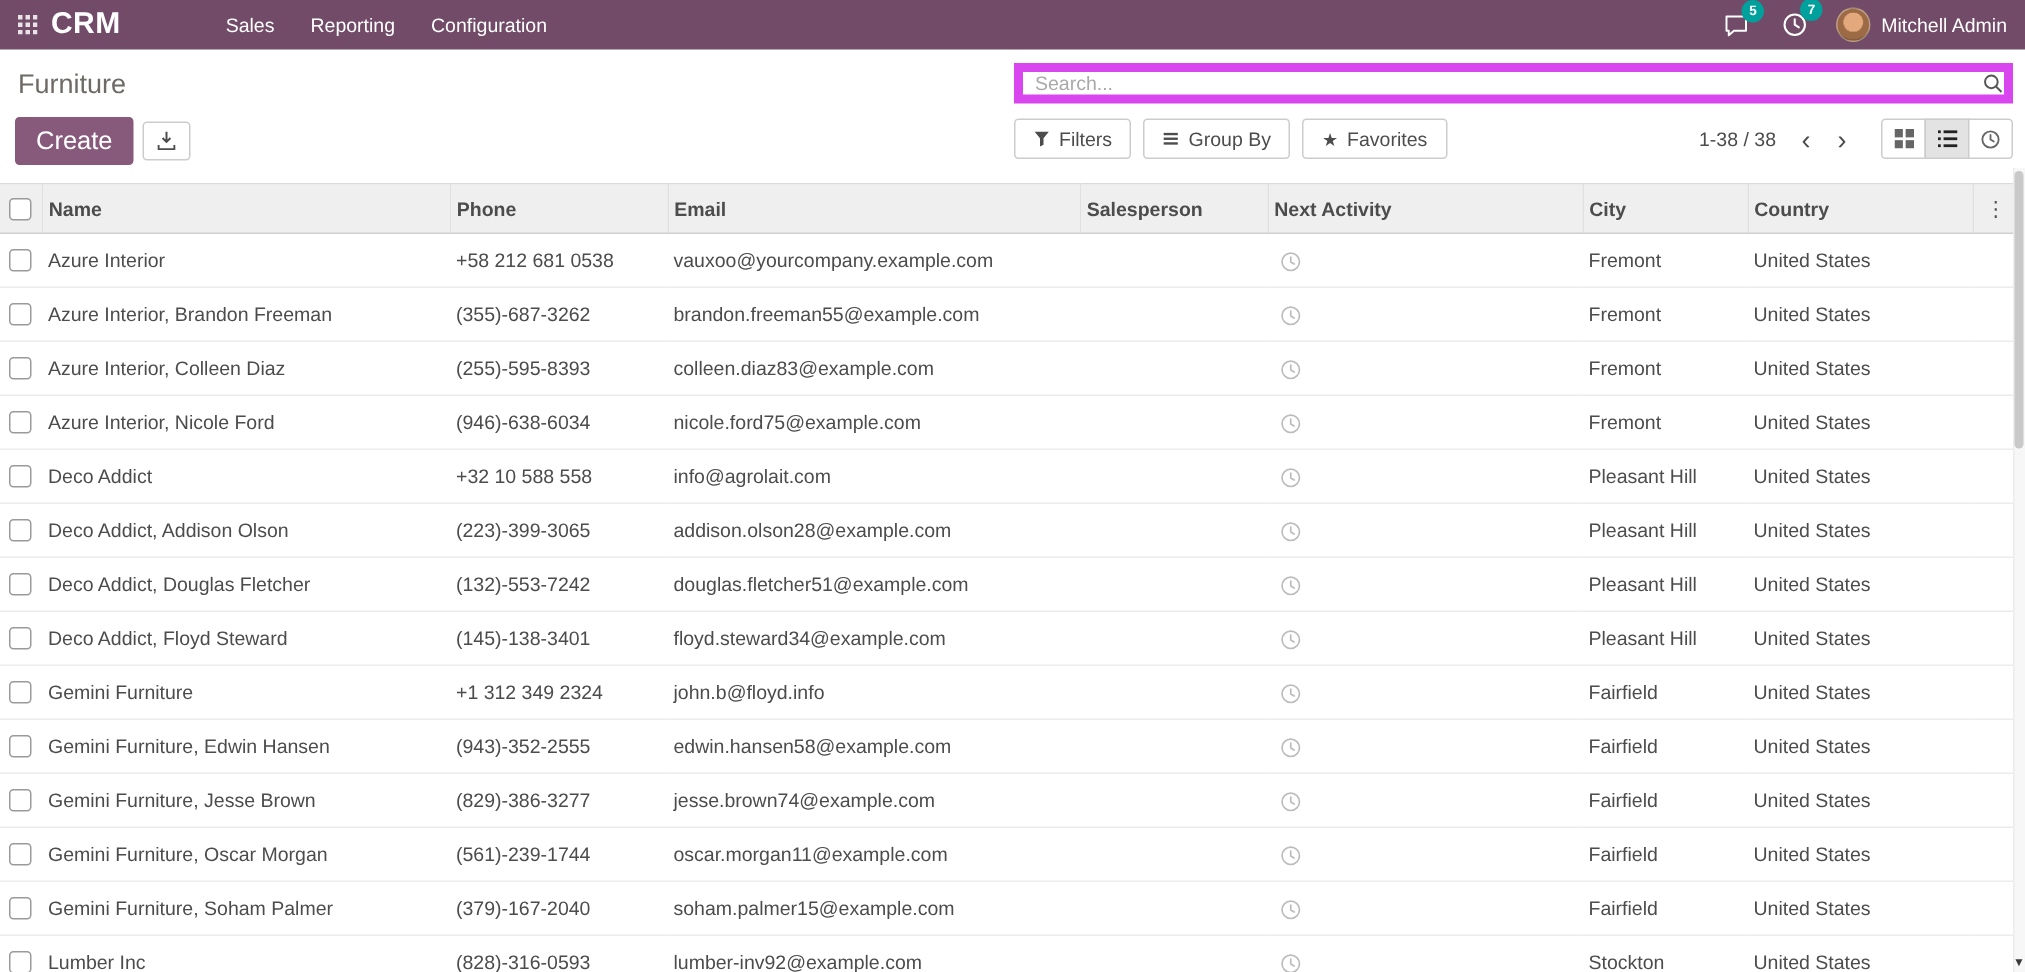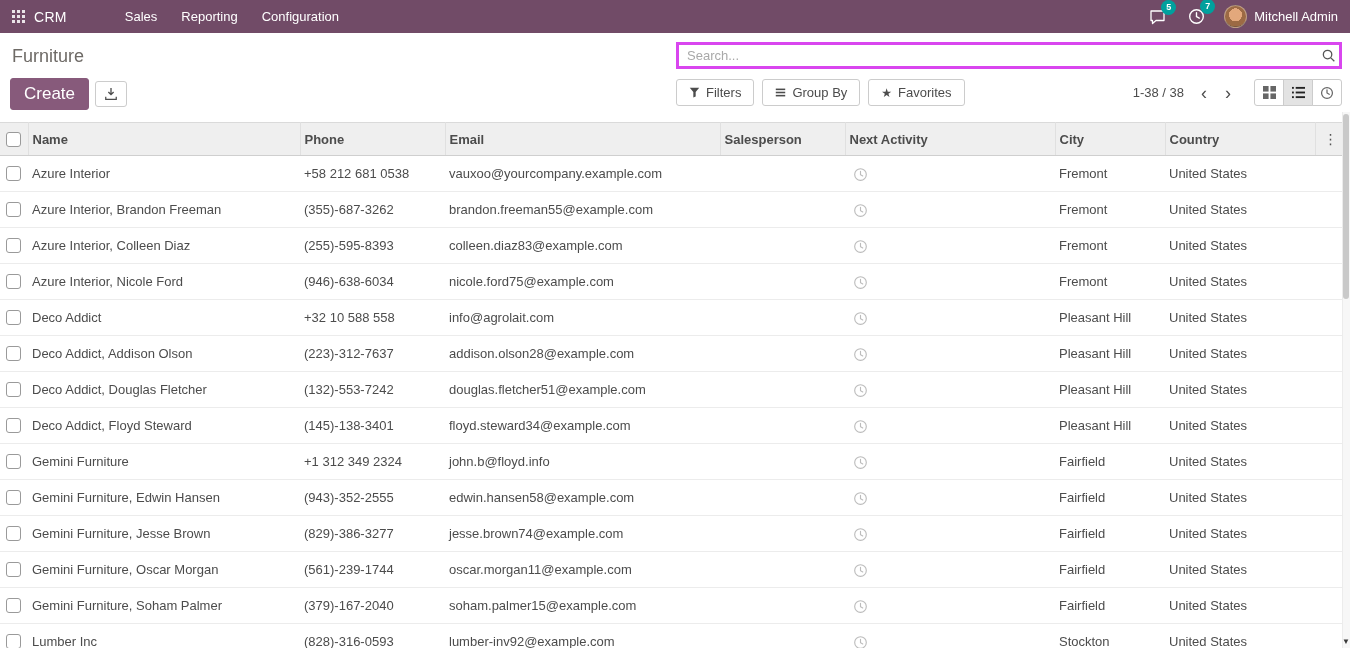--- a/index.html
+++ b/index.html
@@ -2,21 +2,21 @@
 <html><head>
 <meta charset="utf-8">
 <style>
   *{box-sizing:border-box;margin:0;padding:0}
   html,body{width:1350px;height:648px;overflow:hidden;background:#fff;
     font-family:"Liberation Sans",sans-serif;font-size:13px;color:#4c4c4c}
 
   
   .navbar{height:33px;background:#714B67;display:flex;align-items:center;color:#fff;padding:0 10px}
   .apps-btn{background:none;border:none;padding:4px 9px 4px 2px;cursor:pointer;display:flex;align-items:center}
-  .app-name{font-size:14px;font-weight:normal;margin-right:46px;letter-spacing:.3px;cursor:pointer}
+  .app-name{font-size:20px;font-weight:bold;margin-right:58px;letter-spacing:.3px;cursor:pointer}
   .menus{display:flex}
   .menu{padding:9px 12px;font-size:13px;cursor:pointer}
   .systray{margin-left:auto;display:flex;align-items:center}
   .tray-item{position:relative;padding:5px 11px;display:flex;align-items:center;cursor:pointer}
   .badge{position:absolute;top:-4px;right:1px;background:#00A09D;color:#fff;font-size:9px;line-height:1;
     padding:3px 5px;border-radius:8px;font-weight:bold}
   .user{display:flex;align-items:center;gap:7px;padding:2px 2px 2px 8px;cursor:pointer}
   .avatar{width:23px;height:23px;border-radius:50%;
     background:radial-gradient(circle at 50% 42%, #e3a87c 0 40%, #9c6a44 41% 72%, #6e4a2d 73%);
     border:1px solid rgba(255,255,255,.35)}
@@ -26,21 +26,21 @@
   .control-panel{display:flex;padding:5px 8px 10px 10px}
   .cp-left{flex:1;display:flex;flex-direction:column}
   .cp-title{font-size:18px;color:#6e6a66;padding:8px 0 11px 2px}
   .cp-buttons{display:flex;gap:6px;align-items:center}
   .btn-create{background:#875A7B;color:#fff;border:1px solid #875A7B;border-radius:3px;
     padding:5px 13px;font-size:17px;cursor:pointer;font-family:inherit}
   .btn-export{background:#fff;border:1px solid #ccc;border-radius:3px;padding:5px 8px;cursor:pointer;
     display:flex;align-items:center}
   .cp-right{width:666px;display:flex;flex-direction:column}
   .searchbox{position:relative;margin-top:4px}
-  .searchbox input{width:100%;height:27px;border:3px solid #d946ef;padding:0 32px 0 8px;font-size:13px;
+  .searchbox input{width:100%;height:27px;border:6px solid #d946ef;padding:0 32px 0 8px;font-size:13px;
     color:#4c4c4c;outline:none;font-family:inherit}
   .searchbox input::placeholder{color:#a9a9a9}
   .search-ico{position:absolute;right:6px;top:6px;cursor:pointer;display:flex}
   .cp-row2{display:flex;align-items:center;margin-top:10px}
   .filter-btns{display:flex;gap:8px}
   .filter-btns button{background:#fff;border:1px solid #ccc;border-radius:3px;height:27px;padding:12px 12px;
     font-size:13px;color:#4c4c4c;display:flex;align-items:center;gap:6px;cursor:pointer;font-family:inherit}
   .star{font-size:12px;color:#4c4c4c;line-height:1}
   .pager{margin-left:auto;display:flex;align-items:center}
   .pager-range{font-size:13px;margin-right:8px}
@@ -329,21 +329,21 @@
           </span></td>
         <td>Pleasant Hill</td>
         <td>United States</td>
         <td class="opt"></td>
       </tr>
       <tr>
         <td class="cb">
           <input type="checkbox" style="">
         </td>
         <td>Deco Addict, Addison Olson</td>
-        <td>(223)-312-7637</td>
+        <td>(223)-399-3065</td>
         <td>addison.olson28@example.com</td>
         <td></td>
         <td class="act"><span class="clock">
             <svg width="15" height="15" viewBox="0 0 16 16">
               <circle cx="8" cy="8" r="6.2" fill="none" stroke="#bcbcbc" stroke-width="1.2"></circle>
               <path d="M8 4.6V8.2l2.4 1.4" fill="none" stroke="#bcbcbc" stroke-width="1.2" stroke-linecap="round"></path>
             </svg>
           </span></td>
         <td>Pleasant Hill</td>
         <td>United States</td>

